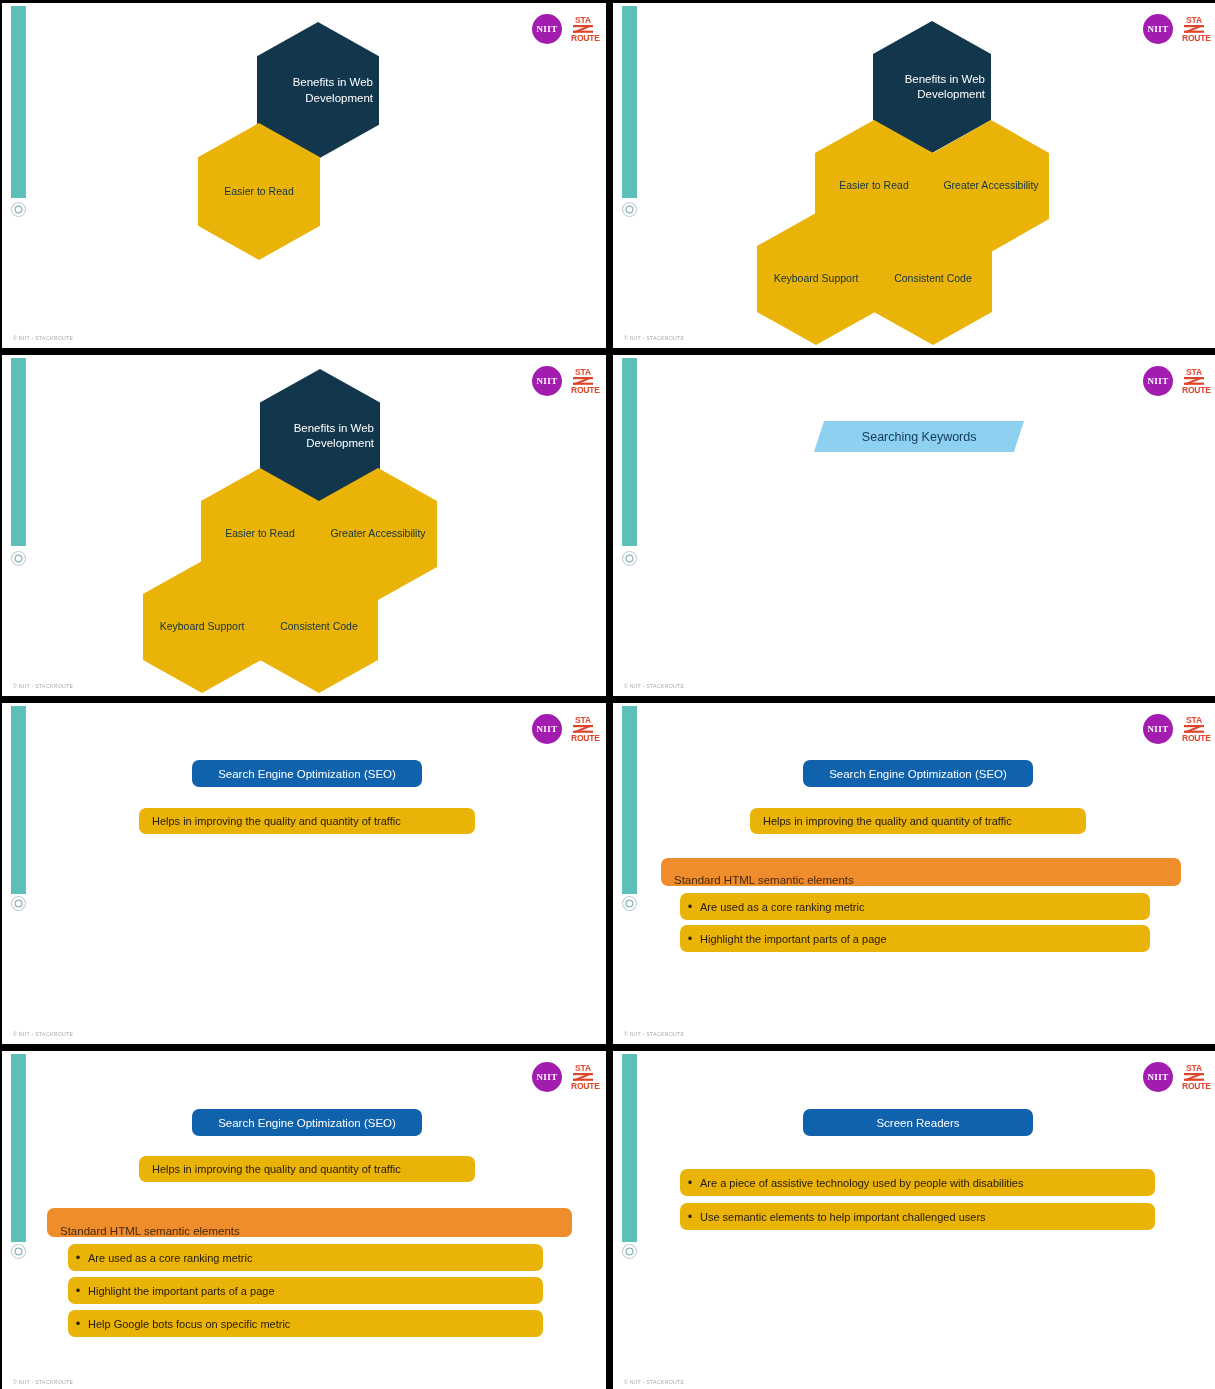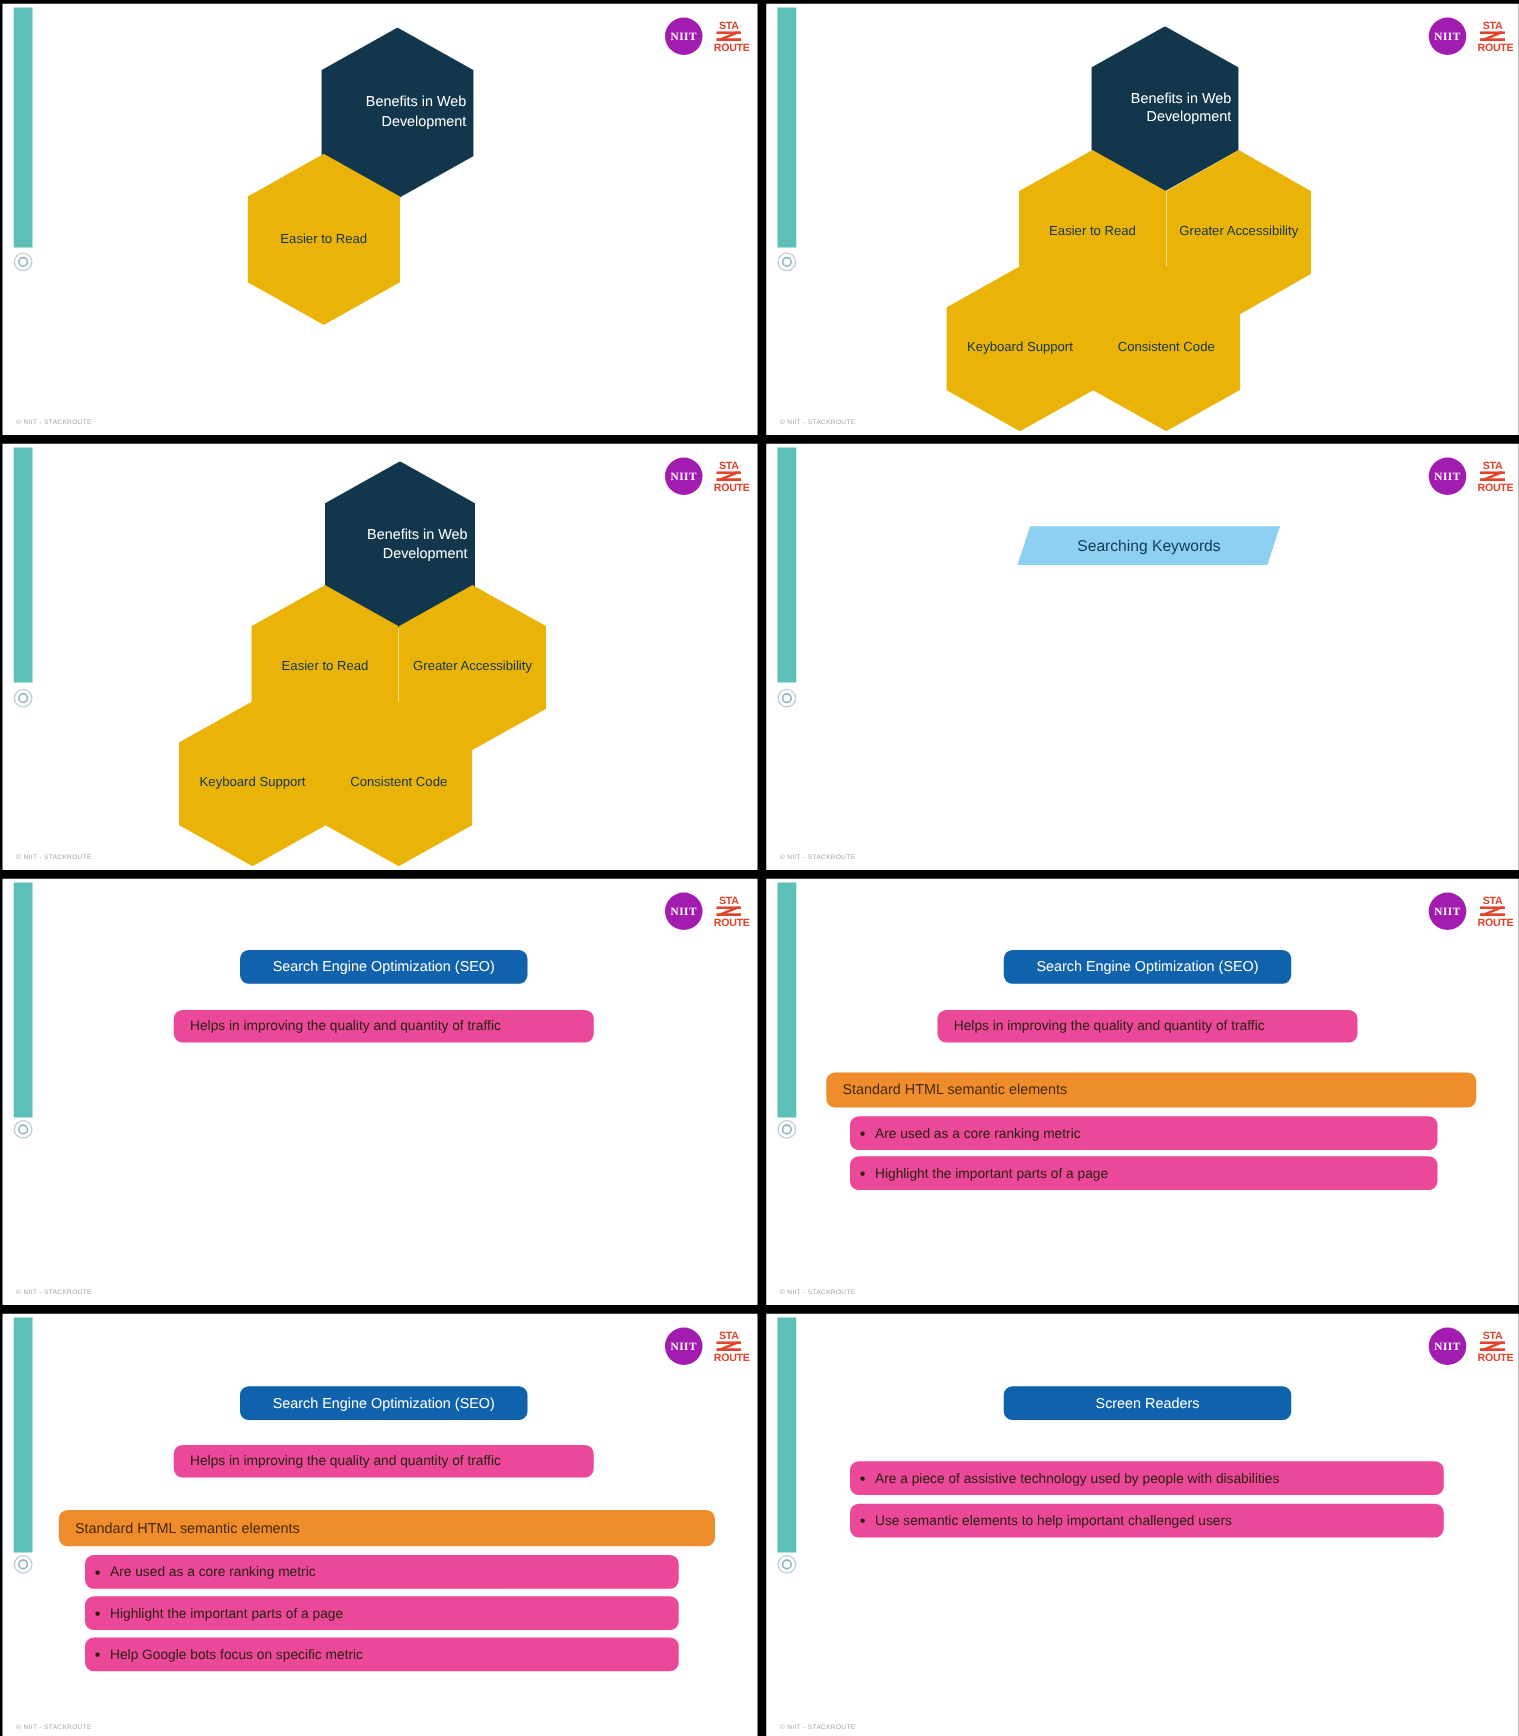--- a/index.html
+++ b/index.html
@@ -125,30 +125,31 @@
     display:flex;
     align-items:center;
     box-sizing:border-box;
   }
   .pill.blue {
     background:#0f62ab;
     color:#fff;
     justify-content:center;
   }
   .pill.yellow {
-    background:#ec4899;
+    background:#eab308;
     color:#2a2010;
     justify-content:flex-start;
     padding-left:13px;
   }
   .pill.orange {
     background:#ef8c2c;
     color:#47290a;
     justify-content:flex-start;
     padding-left:13px;
+    align-items:flex-end;
   }
   .pill.bullet { padding-left:0; }
   .pill.bullet .dot {
     width:20px;
     text-align:center;
     flex:0 0 20px;
     font-size:13px;
     line-height:1;
   }
 </style>

